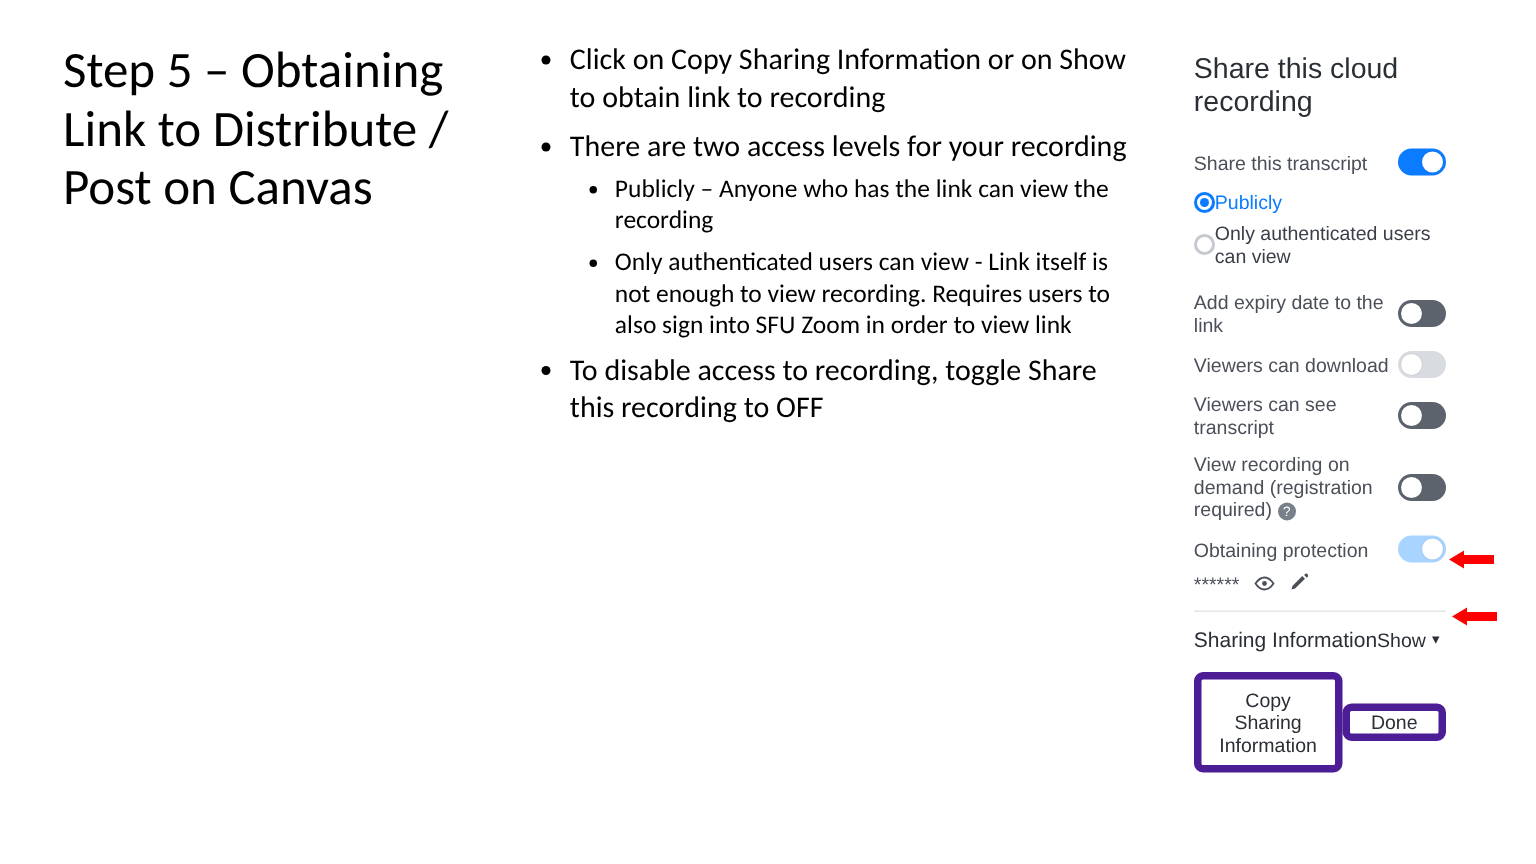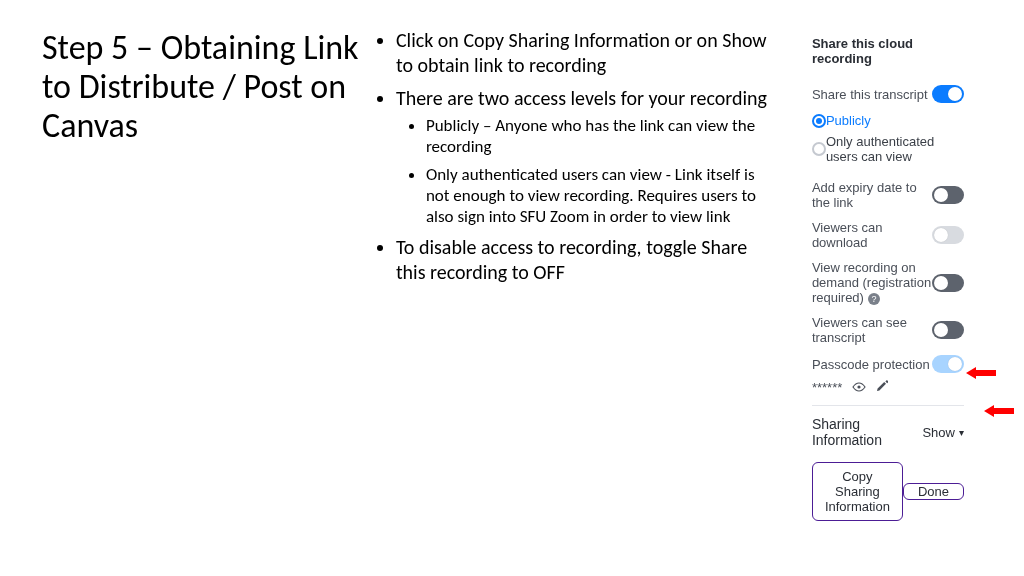--- a/index.html
+++ b/index.html
@@ -56,23 +56,23 @@
     padding-top: 2px;
     position: relative;
   }
   .panel {
     font-family: -apple-system, "Segoe UI", Arial, sans-serif;
     color: #3a3f47;
     font-size: 13px;
     padding: 6px 18px 0 18px;
   }
   .panel-title {
-    font-size: 13px;
+    font-size: 19px;
     color: #2a2e35;
-    font-weight: 700;
+    font-weight: 400;
     margin-bottom: 14px;
   }
   .row {
     display: flex;
     align-items: center;
     justify-content: space-between;
     padding: 5px 0;
   }
   .row-label { color: #4a4f58; }
   .toggle {
@@ -130,21 +130,21 @@
     margin-bottom: 14px;
   }
   .sharing-label { font-size:14px; color:#2a2e35; }
   .show-link {
     color:#2a2e35; font-size:13px;
     display:flex; align-items:center; gap:4px;
   }
   .chev { font-size:10px; }
   .btn-row { display:flex; justify-content:space-between; align-items:center; }
   .btn {
-    border:1px solid #4c1d95; border-radius:6px;
+    border:5px solid #4c1d95; border-radius:6px;
     background:#fff; color:#2a2e35;
     padding: 6px 12px; font-size:13px;
     font-family: inherit;
   }
   .btn-done { padding: 0 14px; }
   .arrow {
     position:absolute;
     width:30px; height:14px;
     display:flex; align-items:center;
   }
@@ -198,35 +198,35 @@
               <span class="knob"></span>
             </span>
         </div>
         <div class="row">
           <span class="row-label">Viewers can download</span>
           <span class="toggle t-off-light">
               <span class="knob"></span>
             </span>
         </div>
         <div class="row">
+          <span class="row-label">Viewers can see transcript</span>
+          <span class="toggle t-off-dark">
+              <span class="knob"></span>
+            </span>
+        </div>
+        <div class="row">
           <span class="row-label">
             <span>View recording on demand (registration required)</span><span class="q-icon">?</span>
           </span>
           <span class="toggle t-off-dark">
               <span class="knob"></span>
             </span>
         </div>
         <div class="row">
-          <span class="row-label">Viewers can see transcript</span>
-          <span class="toggle t-off-dark">
-              <span class="knob"></span>
-            </span>
-        </div>
-        <div class="row">
-          <span class="row-label">Passcode protection</span>
+          <span class="row-label">Obtaining protection</span>
           <span class="toggle t-on-light">
               <span class="knob"></span>
             </span>
         </div>
         <div class="passcode-line">
           <span>******</span>
           <span class="eye-icon">
             <svg width="14" height="10" viewBox="0 0 14 10">
                 <path fill="none" stroke="#4a4f58" stroke-width="1.2" d="M1 5c2-3 4-4 6-4s4 1 6 4c-2 3-4 4-6 4S3 8 1 5z"></path>
                 <circle cx="7" cy="5" r="1.6" fill="#4a4f58"></circle>

